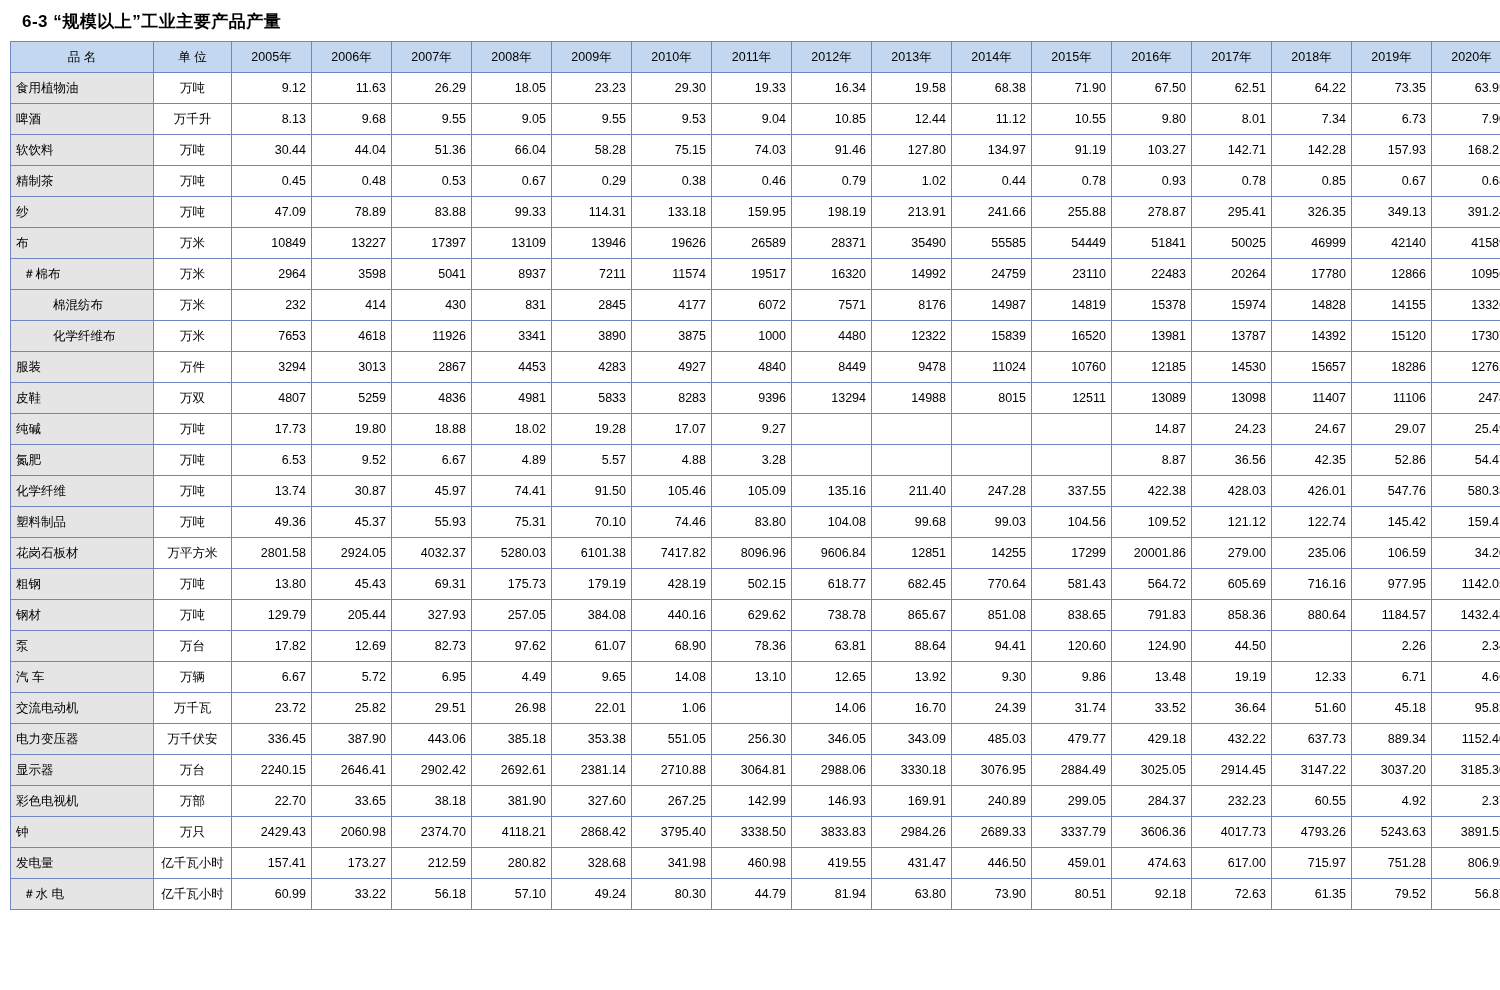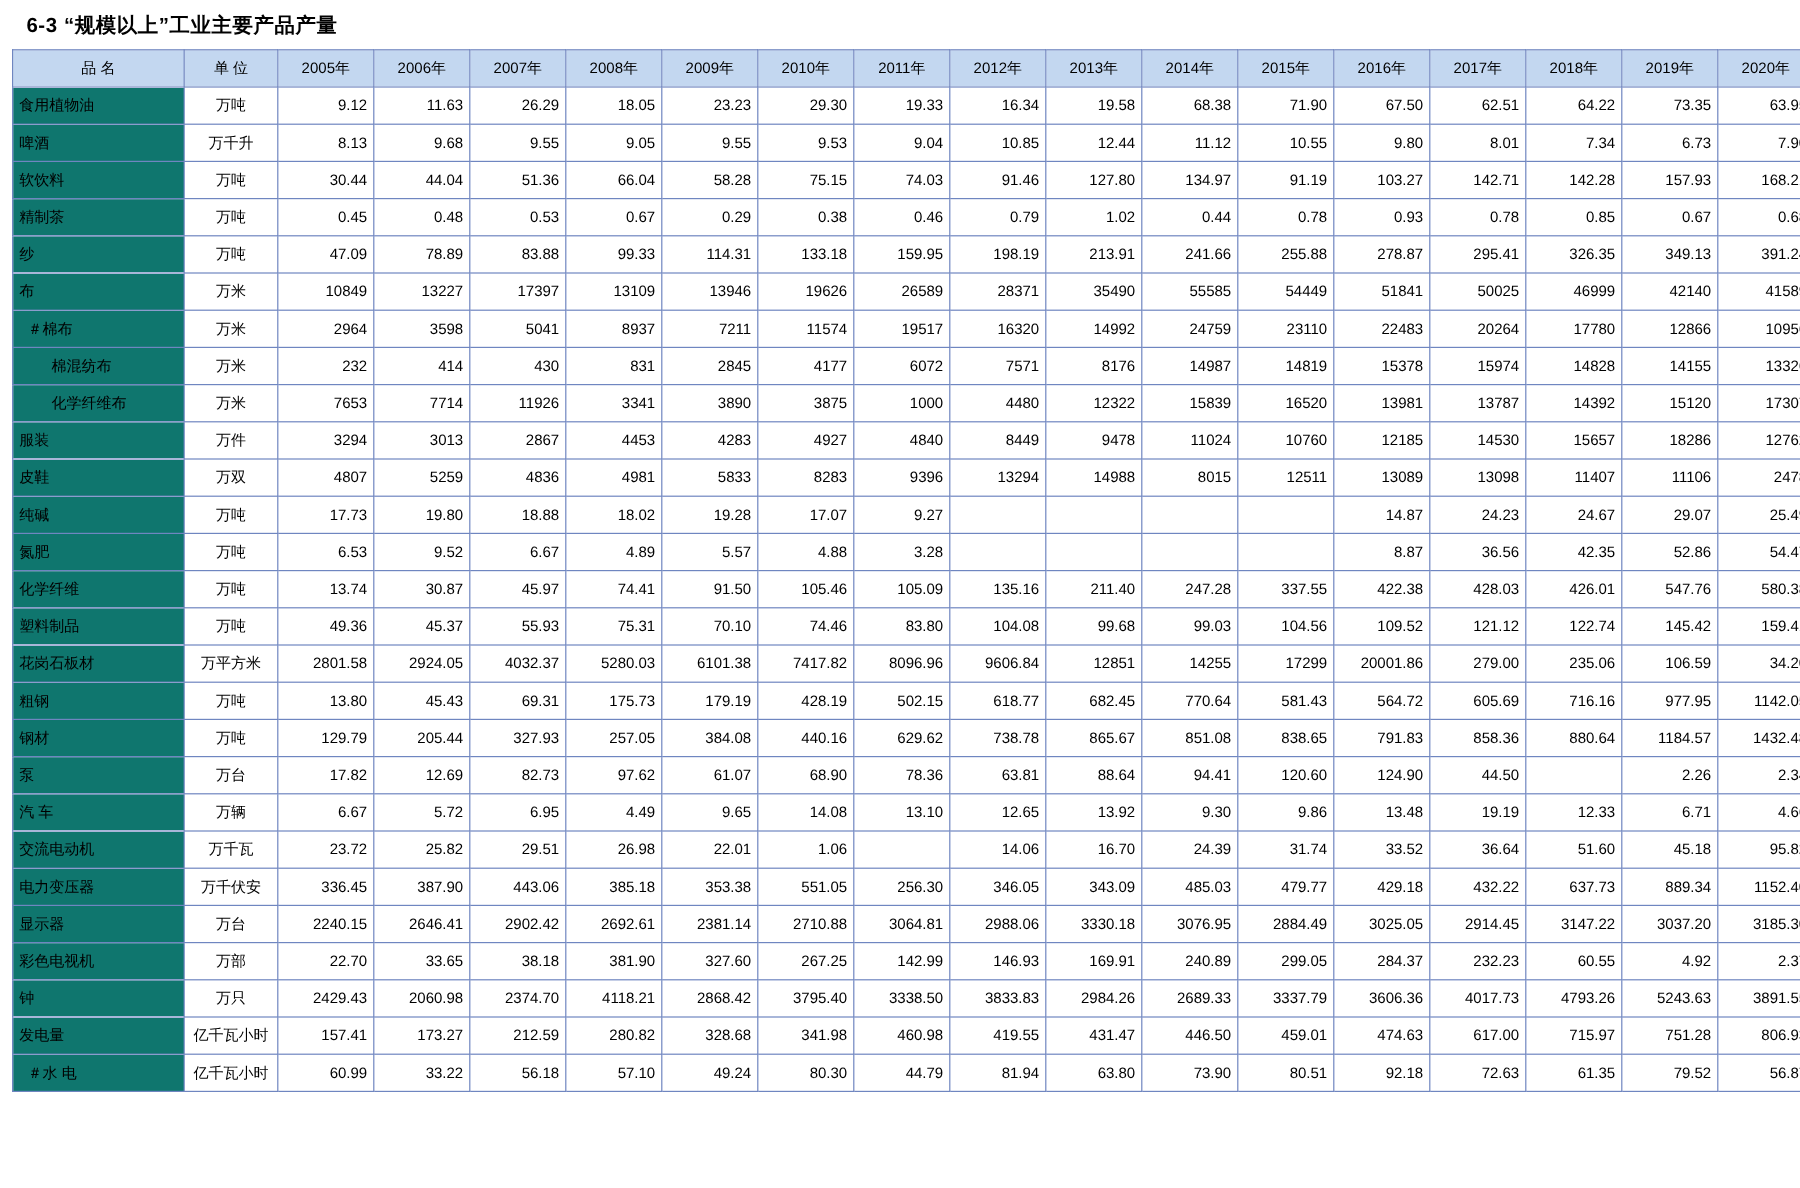--- a/index.html
+++ b/index.html
@@ -54,30 +54,30 @@
     width: 143px;
     margin-top: 40px;
   }
   th.col-unit {
     width: 78px;
   }
   thead th.col-year {
     width: 80px;
   }
   td.name {
-    background: #0f766e;
+    background: #e5e5e5;
     text-align: left;
     font-size: 13px;
     padding-left: 6px;
   }
   td.name.indent1 {
     padding-left: 12px;
   }
   td.name.indent2 {
-    padding-left: 32px;
+    padding-left: 42px;
   }
   td.unit {
     text-align: center;
     font-size: 12.5px;
   }
   td.val {
     text-align: right;
     padding-right: 7px;
     font-variant-numeric: tabular-nums;
   }
@@ -276,21 +276,21 @@
           <td class="val">15378</td>
           <td class="val">15974</td>
           <td class="val">14828</td>
           <td class="val">14155</td>
           <td class="val">13326</td>
         </tr>
         <tr>
           <td class="name indent2">化学纤维布</td>
           <td class="unit">万米</td>
           <td class="val">7653</td>
-          <td class="val">7714</td>
+          <td class="val">4618</td>
           <td class="val">11926</td>
           <td class="val">3341</td>
           <td class="val">3890</td>
           <td class="val">3875</td>
           <td class="val">1000</td>
           <td class="val">4480</td>
           <td class="val">12322</td>
           <td class="val">15839</td>
           <td class="val">16520</td>
           <td class="val">13981</td>

